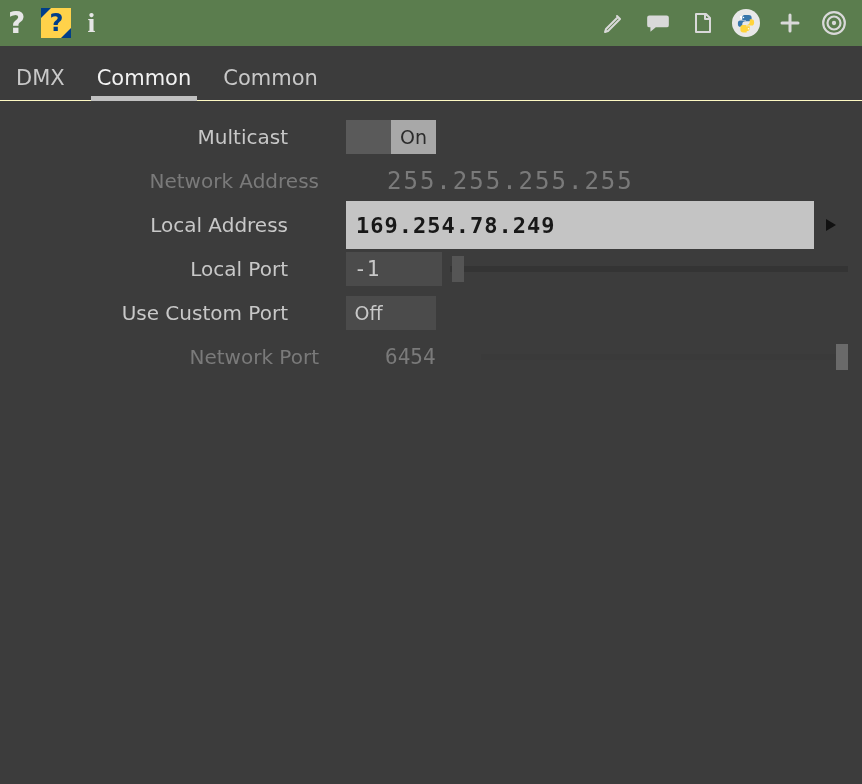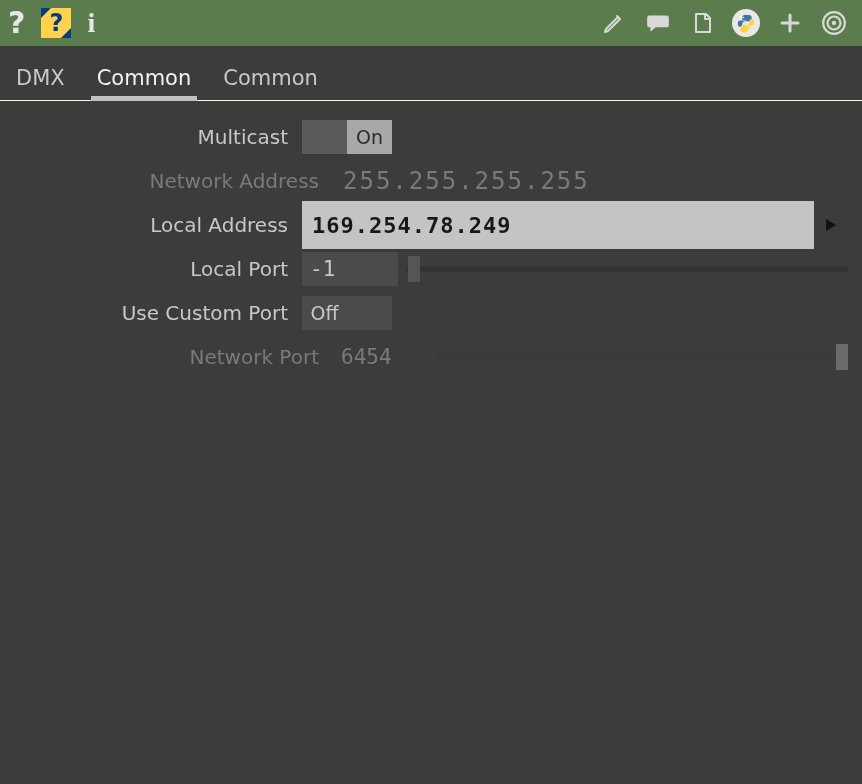--- a/index.html
+++ b/index.html
@@ -23,21 +23,21 @@
   .pyball { width: 28px; height: 28px; border-radius: 50%; background: radial-gradient(circle at 35% 30%, #fff 0 6%, #e8e8e8 6% 100%); display:flex; align-items:center; justify-content:center; }
 
   
   .tabs { display: flex; align-items: flex-end; padding: 14px 14px 0 14px; gap: 28px; border-bottom: 1px solid #fef9c3; }
   .tab { color: #c8c8c8; font-size: 21px; padding: 6px 2px 10px 2px; cursor: pointer; position: relative; }
   .tab.active { color: #f2f2f2; font-weight: 500; }
   .tab.active::after { content:""; position:absolute; left:-4px; right:-4px; bottom:-1px; height:5px; background:#c0c0c0; }
 
   
   .body { flex: 1; padding: 14px 0 0 0; background: #3c3c3c; overflow: hidden; }
-  .row { display: flex; align-items: center; height: 44px; padding: 0 14px 0 0; }
+  .row { display: flex; align-items: center; height: 44px; padding: 0 14px 0 0; gap: 44px; }
   .row .label { width: 302px; text-align: right; padding-right: 14px; font-size: 20px; color: #c8c8c8; }
   .row.dim .label { color: #7a7a7a; margin-left: 31px; }
   .row .field { flex: 1; display: flex; align-items: center; height: 34px; }
 
   
   .toggle { width: 90px; height: 34px; display:flex; border:none; }
   .toggle .half { width: 50%; display:flex; align-items:center; justify-content:center; font-size:19px; } 
   .toggle .on-active { background:#a8a8a8; color:#2b2b2b; }
   .toggle .on-inactive { background:#4b4b4b; color:#4b4b4b; }
   .toggle .off-active { background:#4b4b4b; color:#c8c8c8; }

